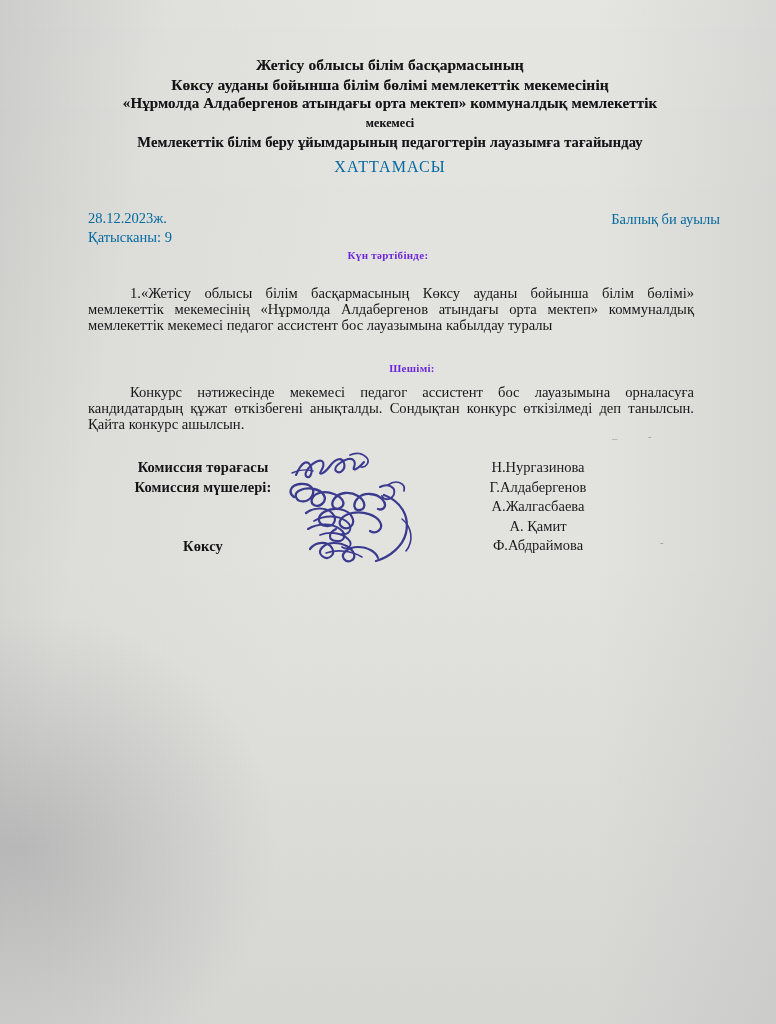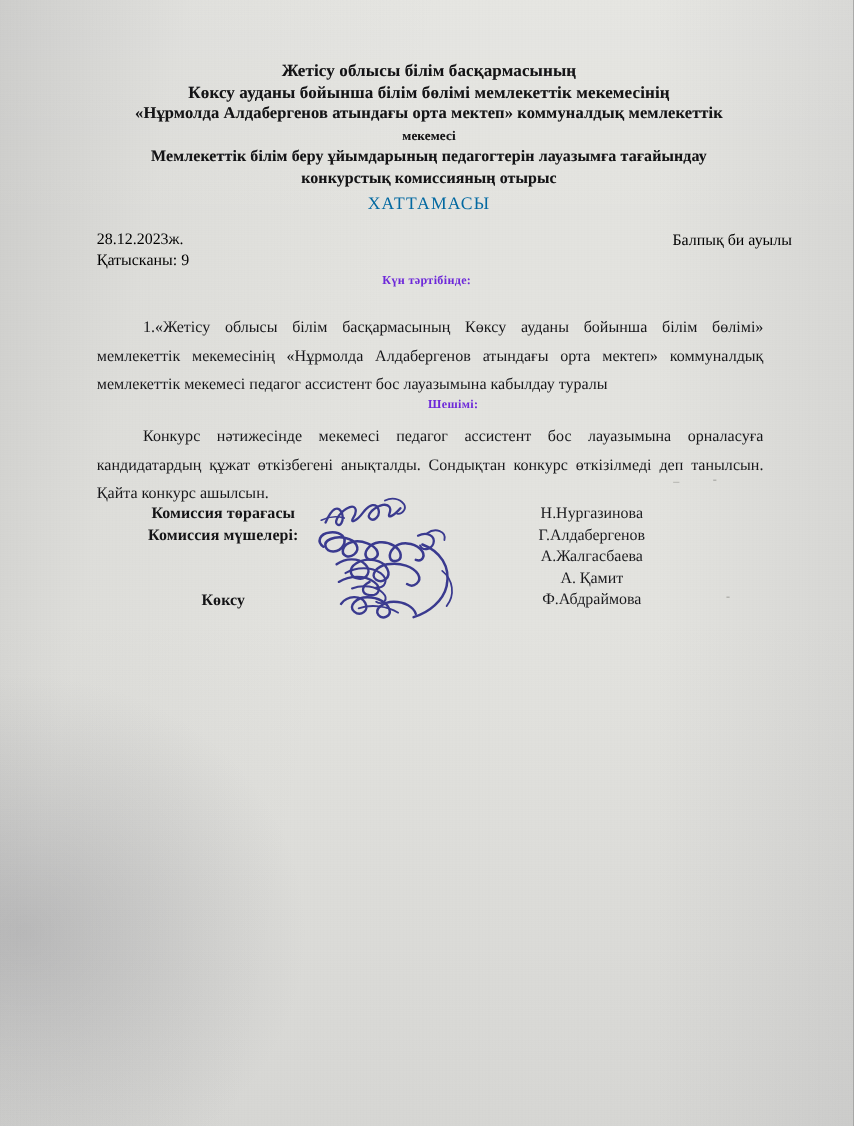--- a/index.html
+++ b/index.html
@@ -90,21 +90,21 @@
     top: 209px;
     width: 632px;
     display: flex;
     justify-content: space-between;
     align-items: flex-start;
   }
   .meta-left { text-align: left; }
   .meta-date, .meta-attend, .meta-place {
     font-size: 14.5px;
     line-height: 19px;
-    color: #000000;
+    color: #0369a1;
   }
   .meta-place { padding-top: 1px; }
 
   
   .section-heading {
     position: absolute;
     width: 776px;
     left: 0;
     text-align: center;
     font-weight: bold;
@@ -114,21 +114,21 @@
   }
   #agenda-heading { top: 249px; }
   #decision-heading { top: 362px; margin-left: 24px; }
 
   
   .body-para {
     position: absolute;
     left: 88px;
     width: 606px;
     font-size: 14.6px;
-    line-height: 26px;
+    line-height: 16px;
     text-align: justify;
     text-justify: inter-word;
     color: #17171a;
   }
   #agenda-item { top: 285px; text-indent: 42px; }
   #decision-text { top: 384px; text-indent: 42px; }
 
   
   .sign-block {
     position: absolute;
@@ -191,21 +191,20 @@
   <div id="grain"></div>
 
   <div id="content">
 
     <div class="doc-header">
       <div class="hdr-line l1">Жетісу  облысы   білім басқармасының</div>
       <div class="hdr-line l2">Көксу ауданы бойынша білім бөлімі мемлекеттік  мекемесінің</div>
       <div class="hdr-line l3">«Нұрмолда  Алдабергенов  атындағы  орта мектеп»  коммуналдық  мемлекеттік</div>
       <div class="hdr-line l4">мекемесі</div>
       <div class="hdr-line l5">Мемлекеттік  білім беру  ұйымдарының  педагогтерін лауазымға тағайындау</div>
-      <div class="hdr-line l6">конкурстық  комиссияның  отырыс</div>
       <div class="hdr-proto">ХАТТАМАСЫ</div>
     </div>
 
     <div class="meta-row">
       <div class="meta-left">
         <div class="meta-date">28.12.2023ж.</div>
         <div class="meta-attend">Қатысканы: 9</div>
       </div>
       <div class="meta-place">Балпық  би ауылы</div>
     </div>

